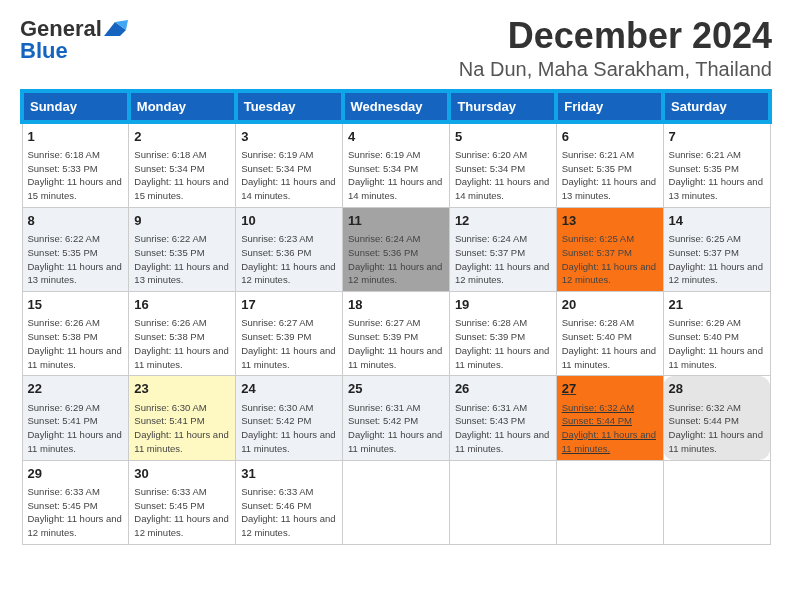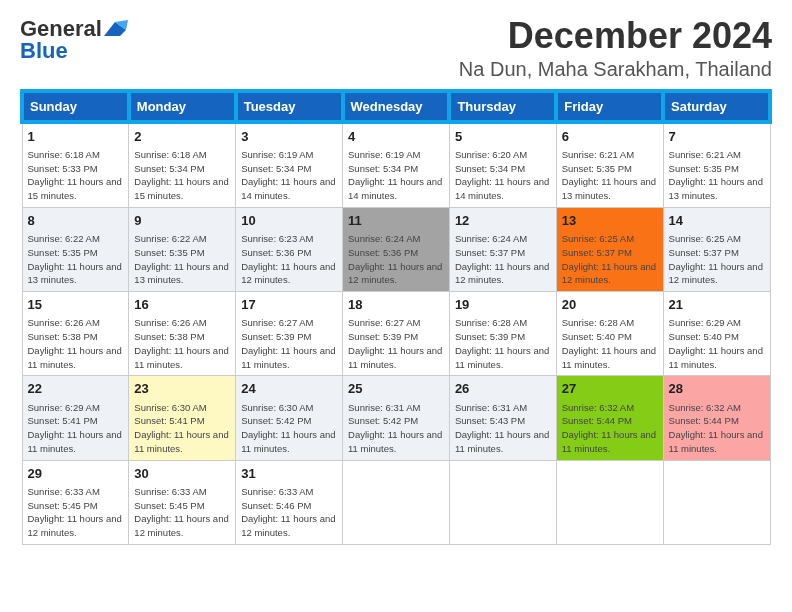--- a/index.html
+++ b/index.html
@@ -223,25 +223,25 @@
           <div class="day-info">Sunrise: 6:30 AM<br>Sunset: 5:42 PM<br>Daylight: 11 hours and 11 minutes.</div>
         </td>
         <td style="background-color: rgb(238, 242, 247);">
           <span class="day-num">25</span>
           <div class="day-info">Sunrise: 6:31 AM<br>Sunset: 5:42 PM<br>Daylight: 11 hours and 11 minutes.</div>
         </td>
         <td style="background-color: rgb(238, 242, 247);">
           <span class="day-num">26</span>
           <div class="day-info">Sunrise: 6:31 AM<br>Sunset: 5:43 PM<br>Daylight: 11 hours and 11 minutes.</div>
         </td>
-        <td style="background-color: #84cc16;">
+        <td style="background-color: #f97316; text-decoration: underline;">
           <span class="day-num">27</span>
           <div class="day-info">Sunrise: 6:32 AM<br>Sunset: 5:44 PM<br>Daylight: 11 hours and 11 minutes.</div>
         </td>
-        <td style="background-color: #fca5a5;">
+        <td style="background-color: #e5e5e5; border-radius: 11px;">
           <span class="day-num">28</span>
           <div class="day-info">Sunrise: 6:32 AM<br>Sunset: 5:44 PM<br>Daylight: 11 hours and 11 minutes.</div>
         </td>
       </tr>
       <tr>
         <td>
           <span class="day-num">29</span>
           <div class="day-info">Sunrise: 6:33 AM<br>Sunset: 5:45 PM<br>Daylight: 11 hours and 12 minutes.</div>
         </td>
         <td>

